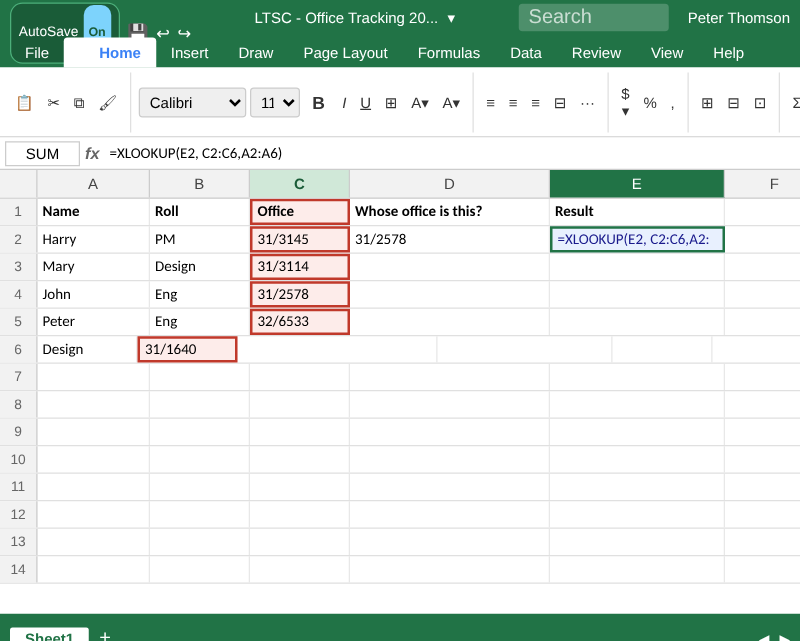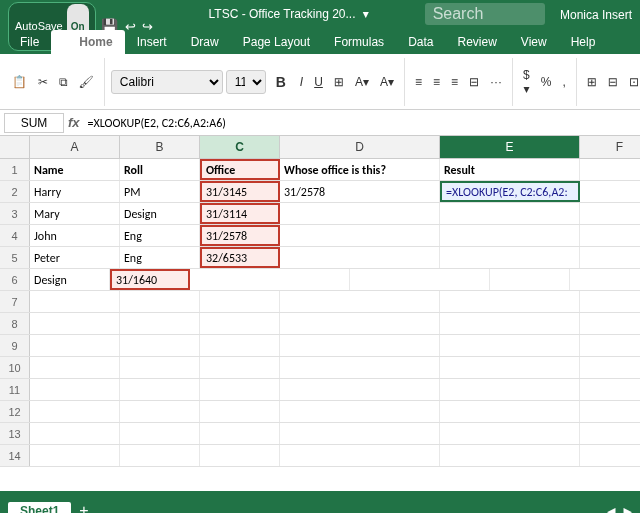--- a/index.html
+++ b/index.html
@@ -22,21 +22,21 @@
 
     .autosave-toggle {
       background: #1a5c38;
       border: 1px solid #4caf7a;
       border-radius: 10px;
       padding: 1px 6px;
       font-size: 11px;
       display: flex; align-items: center; gap: 4px;
     }
     .toggle-on {
-      background: #e5e5e5;
+      background: #7dd3fc;
       color: #1a5c38;
       border-radius: 8px;
       padding: 17px 4px;
       font-size: 10px;
       font-weight: bold;
     }
 
     
     #ribbon-tabs {
       background: #217346;
@@ -49,21 +49,21 @@
       padding: 4px 12px;
       color: white;
       font-size: 12px;
       cursor: pointer;
       border-radius: 3px 3px 0 0;
       height: 24px;
       display: flex; align-items: center;
     }
     .ribbon-tab.active {
       background: #fff;
-      color: #737373;
+      color: #3b82f6;
       font-weight: bold;
       padding-left: 28px;
     }
 
     
     #ribbon-toolbar {
       background: #fff;
       border-bottom: 1px solid #d0d0d0;
       height: 56px;
       display: flex;
@@ -78,21 +78,21 @@
       height: 48px;
     }
     .toolbar-btn {
       border: none; background: none; cursor: pointer;
       padding: 2px 4px; border-radius: 3px; font-size: 12px;
       display: flex; align-items: center; justify-content: center;
       color: #333;
     }
     .font-select {
       border: 1px solid #ccc; border-radius: 3px; padding: 2px 4px;
-      font-size: 12px; width: 112px; height: 24px;
+      font-size: 12px; width: 86px; height: 24px;
     }
     .font-size-select {
       border: 1px solid #ccc; border-radius: 3px; padding: 2px 4px;
       font-size: 12px; width: 40px; height: 24px;
     }
     .bold-btn { font-weight: bold; font-size: 14px; width: 24px; height: 24px; }
 
     
     #formula-bar {
       display: flex; align-items: center;
@@ -231,21 +231,21 @@
     <span style="font-size:14px;">💾</span>
     <span style="font-size:13px;">↩</span>
     <span style="font-size:13px;">↪</span>
   </div>
   <div class="center">
     <span>LTSC - Office Tracking 20...</span>
     <span style="margin-left:4px;">▾</span>
   </div>
   <div class="right">
     <input class="search-box" type="text" placeholder="Search" style="">
-    <span style="margin-left:12px;">Monica Insert</span>
+    <span style="margin-left:12px;">Peter Thomson</span>
   </div>
 </div>
 
 <div id="ribbon-tabs">
   <div class="ribbon-tab">File</div>
   <div class="ribbon-tab active">Home</div>
   <div class="ribbon-tab">Insert</div>
   <div class="ribbon-tab">Draw</div>
   <div class="ribbon-tab">Page Layout</div>
   <div class="ribbon-tab">Formulas</div>

